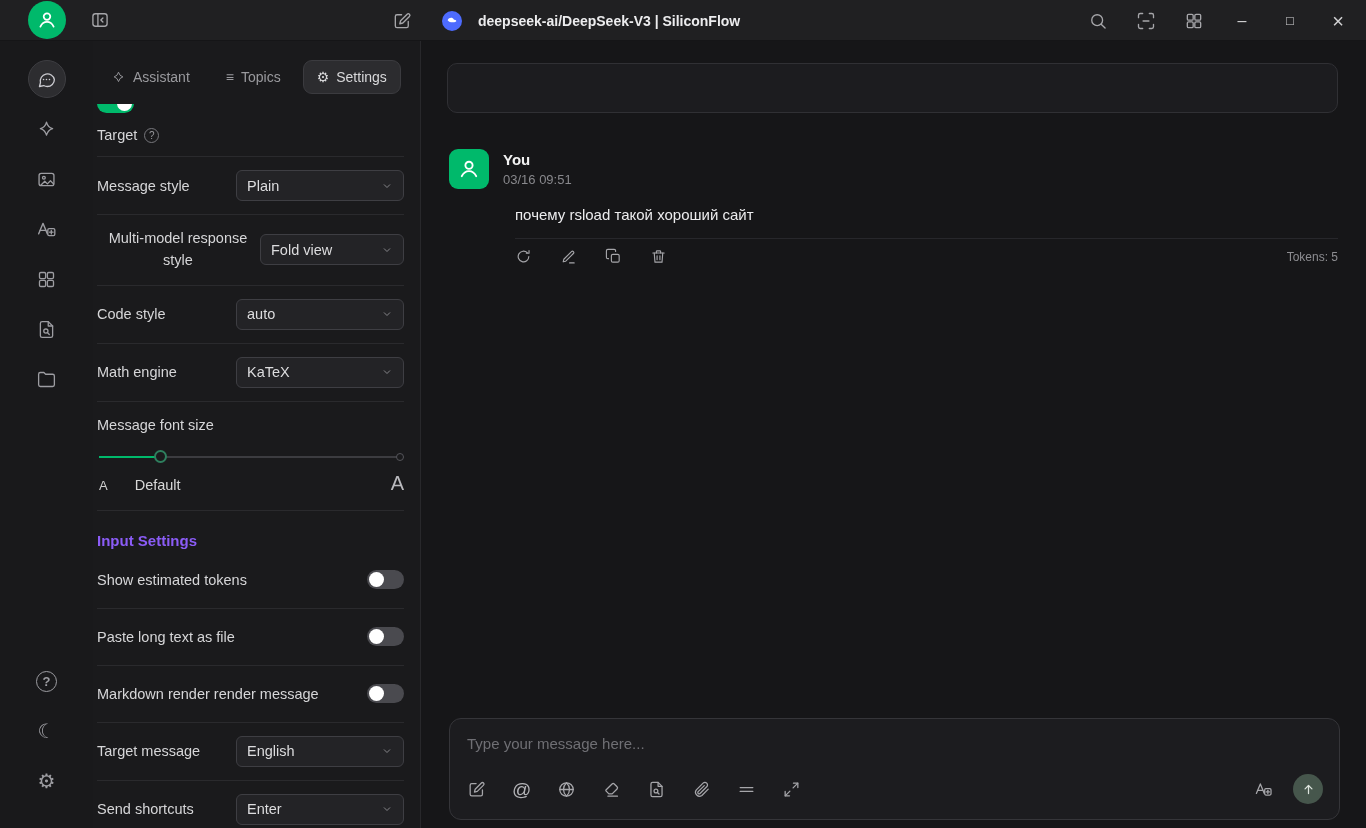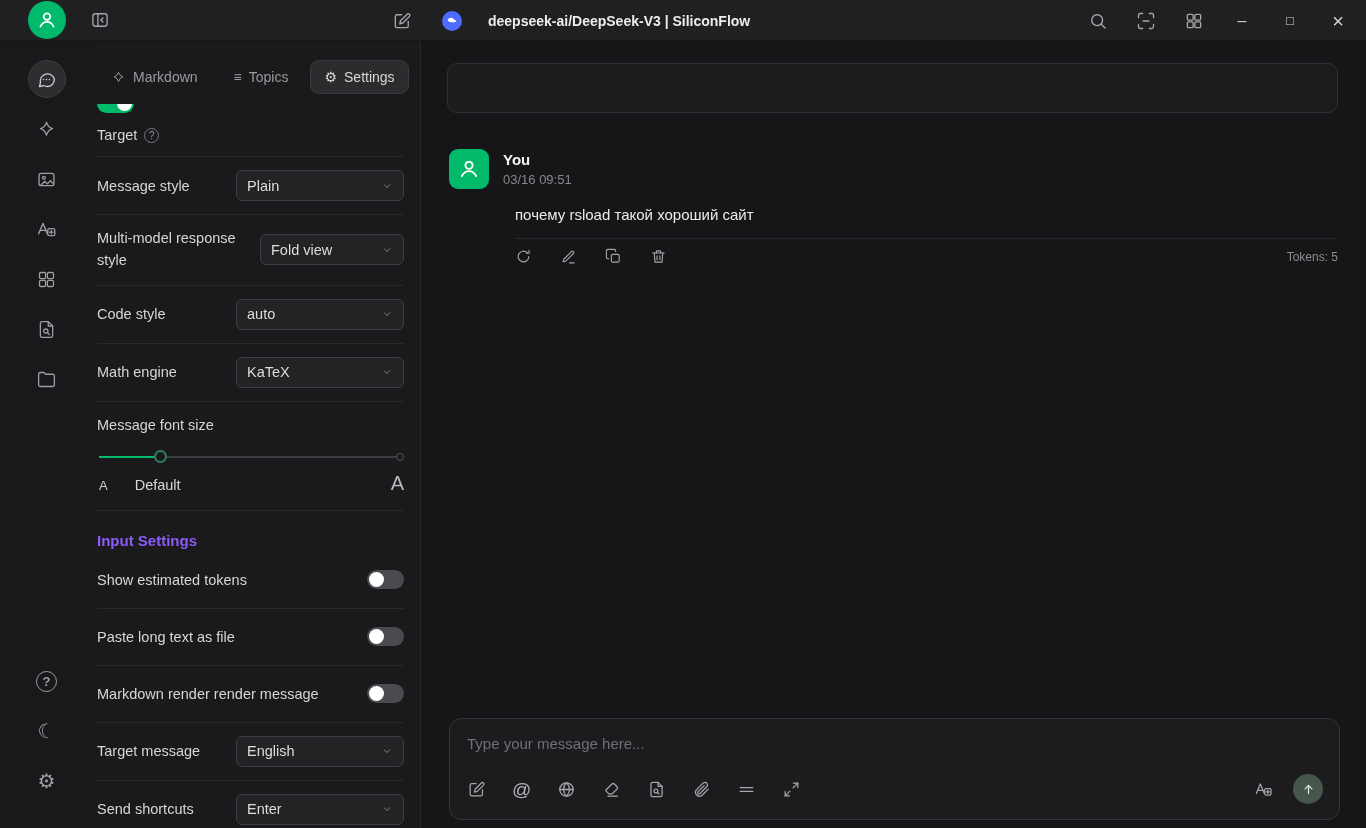--- a/index.html
+++ b/index.html
@@ -8,21 +8,21 @@
   .app{width:1366px;height:828px;display:flex;flex-direction:column;background:#19191b;}
 
   
   .titlebar{height:41px;flex:0 0 41px;background:#202022;display:flex;align-items:center;position:relative;border-bottom:1px solid #151517;}
   .icon-btn{background:none;border:none;color:#a6a6aa;display:flex;align-items:center;justify-content:center;cursor:pointer;padding:0;}
   svg.ic{width:20px;height:20px;fill:none;stroke:currentColor;stroke-width:1.6;stroke-linecap:round;stroke-linejoin:round;}
   .tb-left{display:flex;align-items:center;gap:24px;padding-left:28px;}
   .avatar-circle{width:38px;height:38px;border-radius:50%;background:#00b96b;display:flex;align-items:center;justify-content:center;color:#fff;cursor:pointer;flex:0 0 auto;}
   .avatar-circle svg{width:22px;height:22px;fill:none;stroke:#fff;stroke-width:1.9;stroke-linecap:round;}
   .tb-mid{position:absolute;left:392px;top:0;height:41px;display:flex;align-items:center;gap:30px;}
-  .model-title{display:flex;align-items:center;gap:26px;font-size:14px;font-weight:700;color:#ececee;cursor:pointer;}
+  .model-title{display:flex;align-items:center;gap:16px;font-size:14px;font-weight:700;color:#ececee;cursor:pointer;}
   .model-logo{width:20px;height:20px;border-radius:50%;background:#4d6bfe;display:flex;align-items:center;justify-content:center;flex:0 0 auto;}
   .model-logo svg{width:14px;height:14px;}
   .tb-right{position:absolute;right:4px;top:0;height:41px;display:flex;align-items:center;}
   .tb-right .icon-btn{width:48px;height:41px;}
   .win-glyph{font-size:16px;color:#d2d2d4;line-height:1;}
   .win-glyph.small{font-size:13px;}
   .win-glyph.big{font-size:20px;}
 
   .body-row{flex:1;display:flex;min-height:0;}
 
@@ -41,21 +41,21 @@
   .tab{display:flex;align-items:center;gap:7px;padding:8px 13px;border-radius:9px;font-size:14px;color:#9a9a9e;cursor:pointer;white-space:nowrap;border:1px solid transparent;}
   .tab.active{background:#2c2c2f;border:1px solid #3b3b3f;color:#d8d8da;}
   .tab .glyph{font-size:14px;line-height:1;}
   .tab svg{width:15px;height:15px;fill:none;stroke:currentColor;stroke-width:1.5;stroke-linejoin:round;}
 
   .settings-scroll{flex:1;overflow:hidden;position:relative;margin-top:10px;}
   .content-toggle-clipped{position:absolute;top:-10px;right:0;}
   .content-row{display:flex;align-items:center;gap:7px;padding:4px 0 13px;border-bottom:1px solid #2a2a2d;color:#d6d6d8;font-size:14.5px;}
   .help-circle{width:15px;height:15px;border-radius:50%;border:1px solid #77777c;color:#9a9a9e;font-size:10px;display:flex;align-items:center;justify-content:center;cursor:pointer;}
 
-  .s-row{display:flex;align-items:center;justify-content:space-between;padding:13px 0;border-bottom:1px solid #2a2a2d;min-height:57px;}
+  .s-row{display:flex;align-items:center;justify-content:space-between;padding:13px 0;border-bottom:1px solid #2a2a2d;min-height:57px;text-align:center;}
   .s-row.last{border-bottom:none;}
   .s-label{font-size:14.5px;color:#d6d6d8;}
   .row-multi{min-height:70px;}
   .row-multi .s-label{max-width:162px;line-height:1.5;}
   .select{width:168px;height:31px;background:#232326;border:1px solid #3e3e43;border-radius:6px;display:flex;align-items:center;justify-content:space-between;padding:0 10px;cursor:pointer;flex:0 0 auto;}
   .select.narrow{width:144px;}
   .select-value{font-size:14.5px;color:#dcdcde;}
   .select svg{width:12px;height:12px;fill:none;stroke:#8a8a8e;stroke-width:1.9;stroke-linecap:round;stroke-linejoin:round;flex:0 0 auto;}
 
   .toggle{width:37px;height:19px;border-radius:10px;background:#4a4a4f;position:relative;cursor:pointer;flex:0 0 auto;}
@@ -239,21 +239,21 @@
         <span>⚙</span>
       </button>
     </nav>
 
     <section class="settings-panel">
       <div class="tabs">
         <div class="tab">
           <svg viewBox="0 0 24 24">
               <path d="M12 3.5 Q13.5 9.5 19 11 Q13.5 12.5 12 18.5 Q10.5 12.5 5 11 Q10.5 9.5 12 3.5 Z"></path>
             </svg>
-          <span>Markdown</span>
+          <span>Assistant</span>
         </div>
         <div class="tab">
           <span class="glyph">≡</span>
           <span>Topics</span>
         </div>
         <div class="tab active">
           <span class="glyph">⚙</span>
           <span>Settings</span>
         </div>
       </div>

